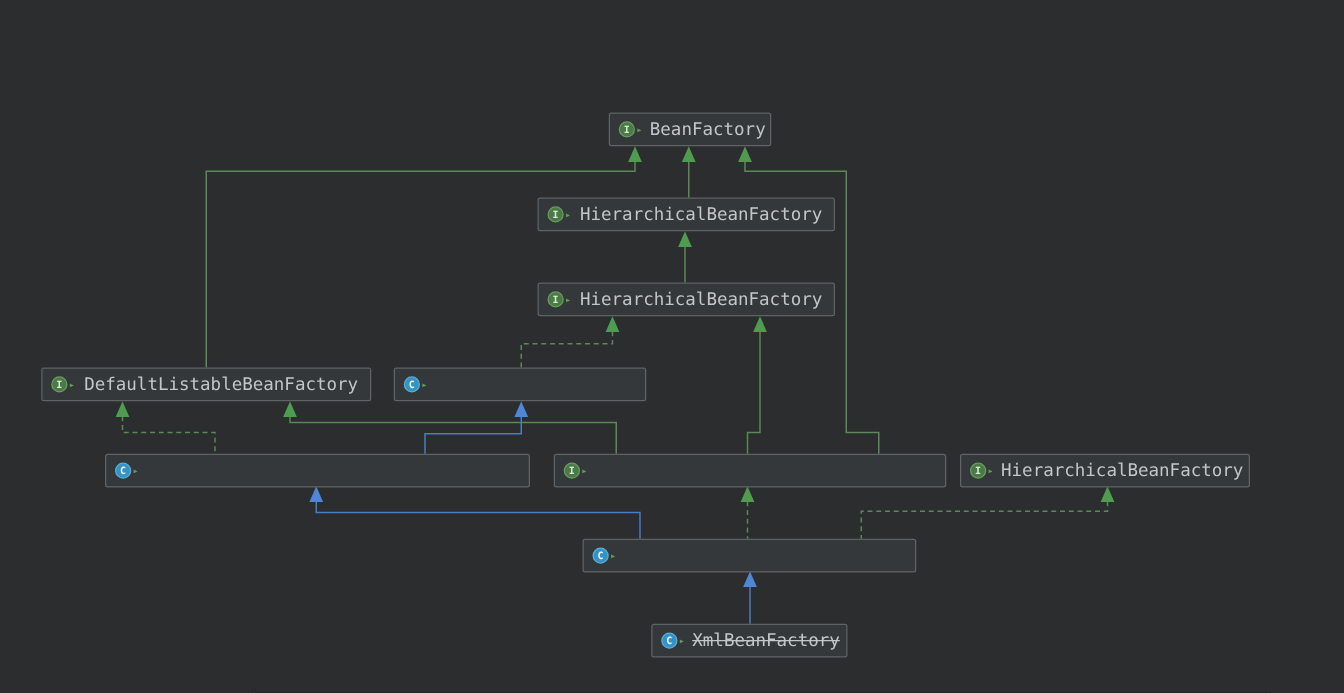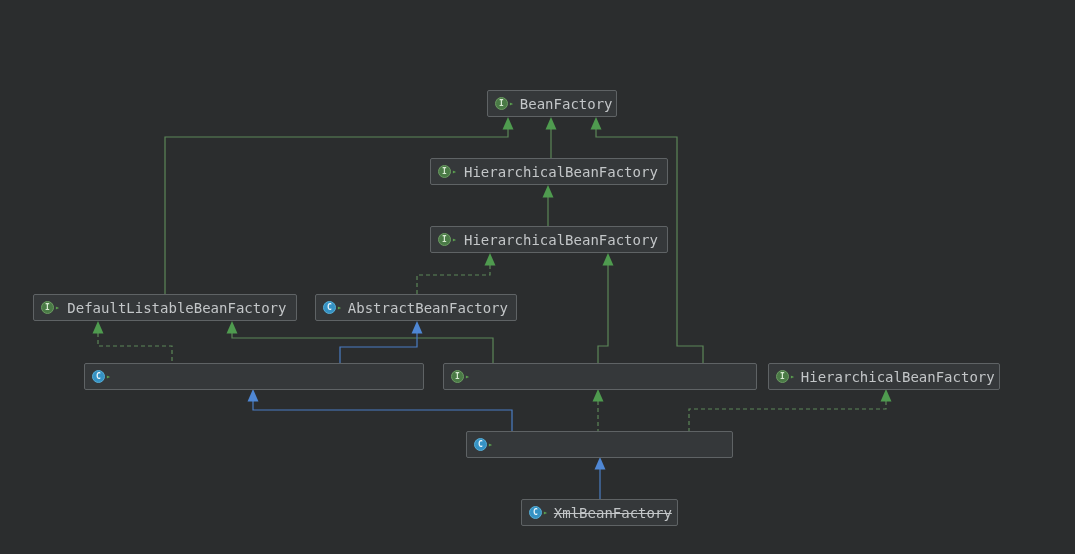--- a/index.html
+++ b/index.html
@@ -146,21 +146,20 @@
         <span class="mod">▸</span>
       </span>
     <span class="label">DefaultListableBeanFactory</span>
   </div>
 
   <div class="node" style="left:315px;top:294px;width:202px;">
     <span class="node-icon">
         <span class="circ class">C</span>
         <span class="mod">▸</span>
       </span>
-    <span class="label">AbstractBeanFactory</span>
   </div>
 
   <div class="node" style="left:84px;top:363px;width:340px;">
     <span class="node-icon">
         <span class="circ class">C</span>
         <span class="mod">▸</span>
       </span>
   </div>
 
   <div class="node" style="left:443px;top:363px;width:314px;">

